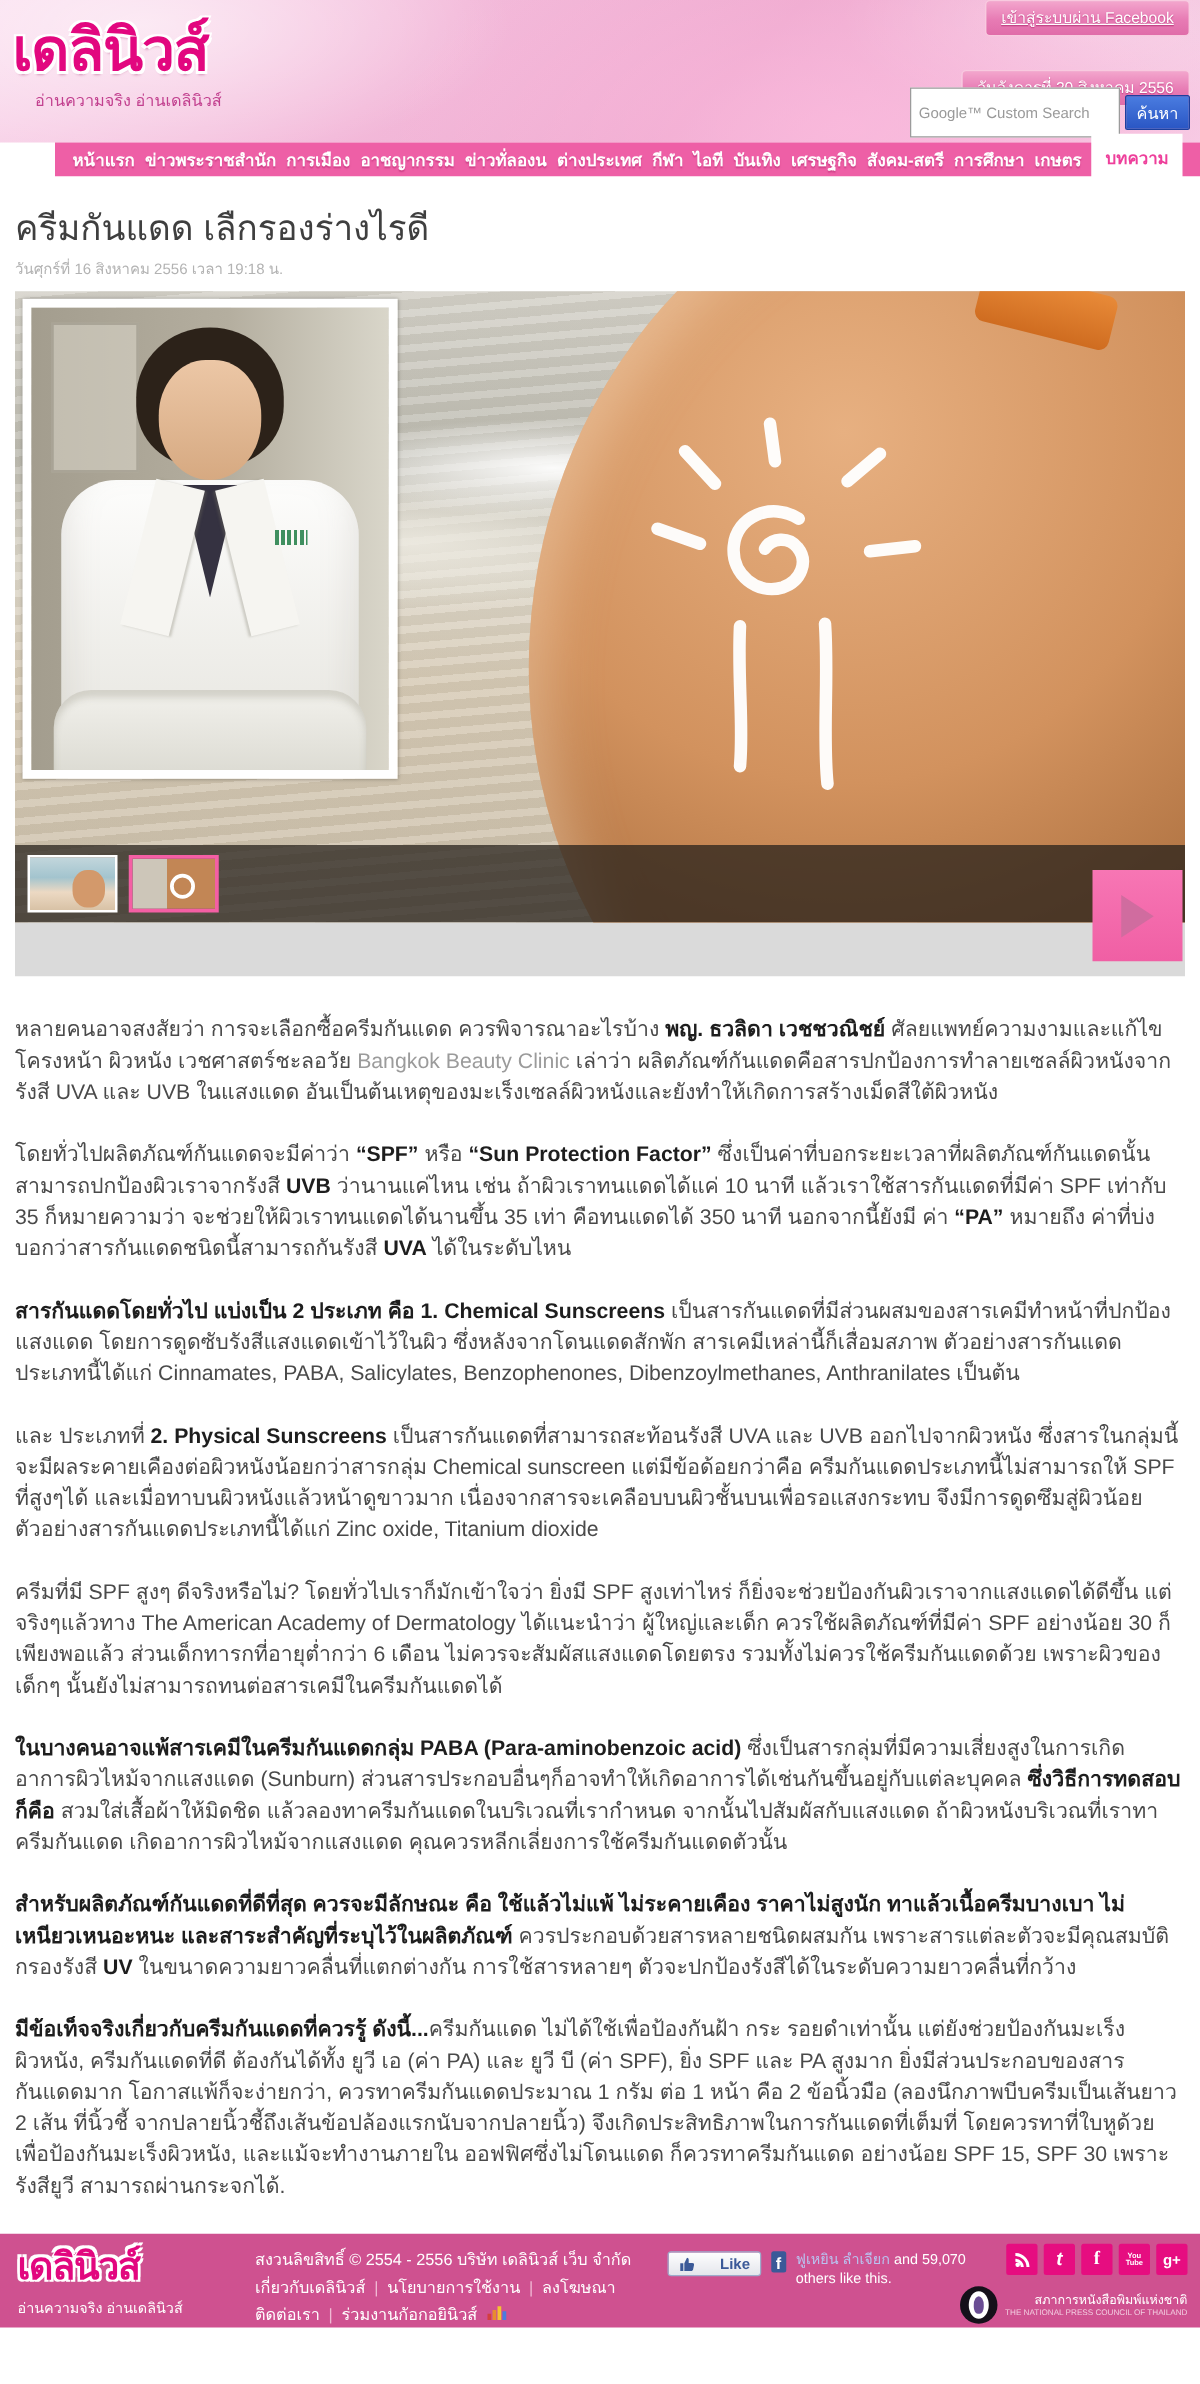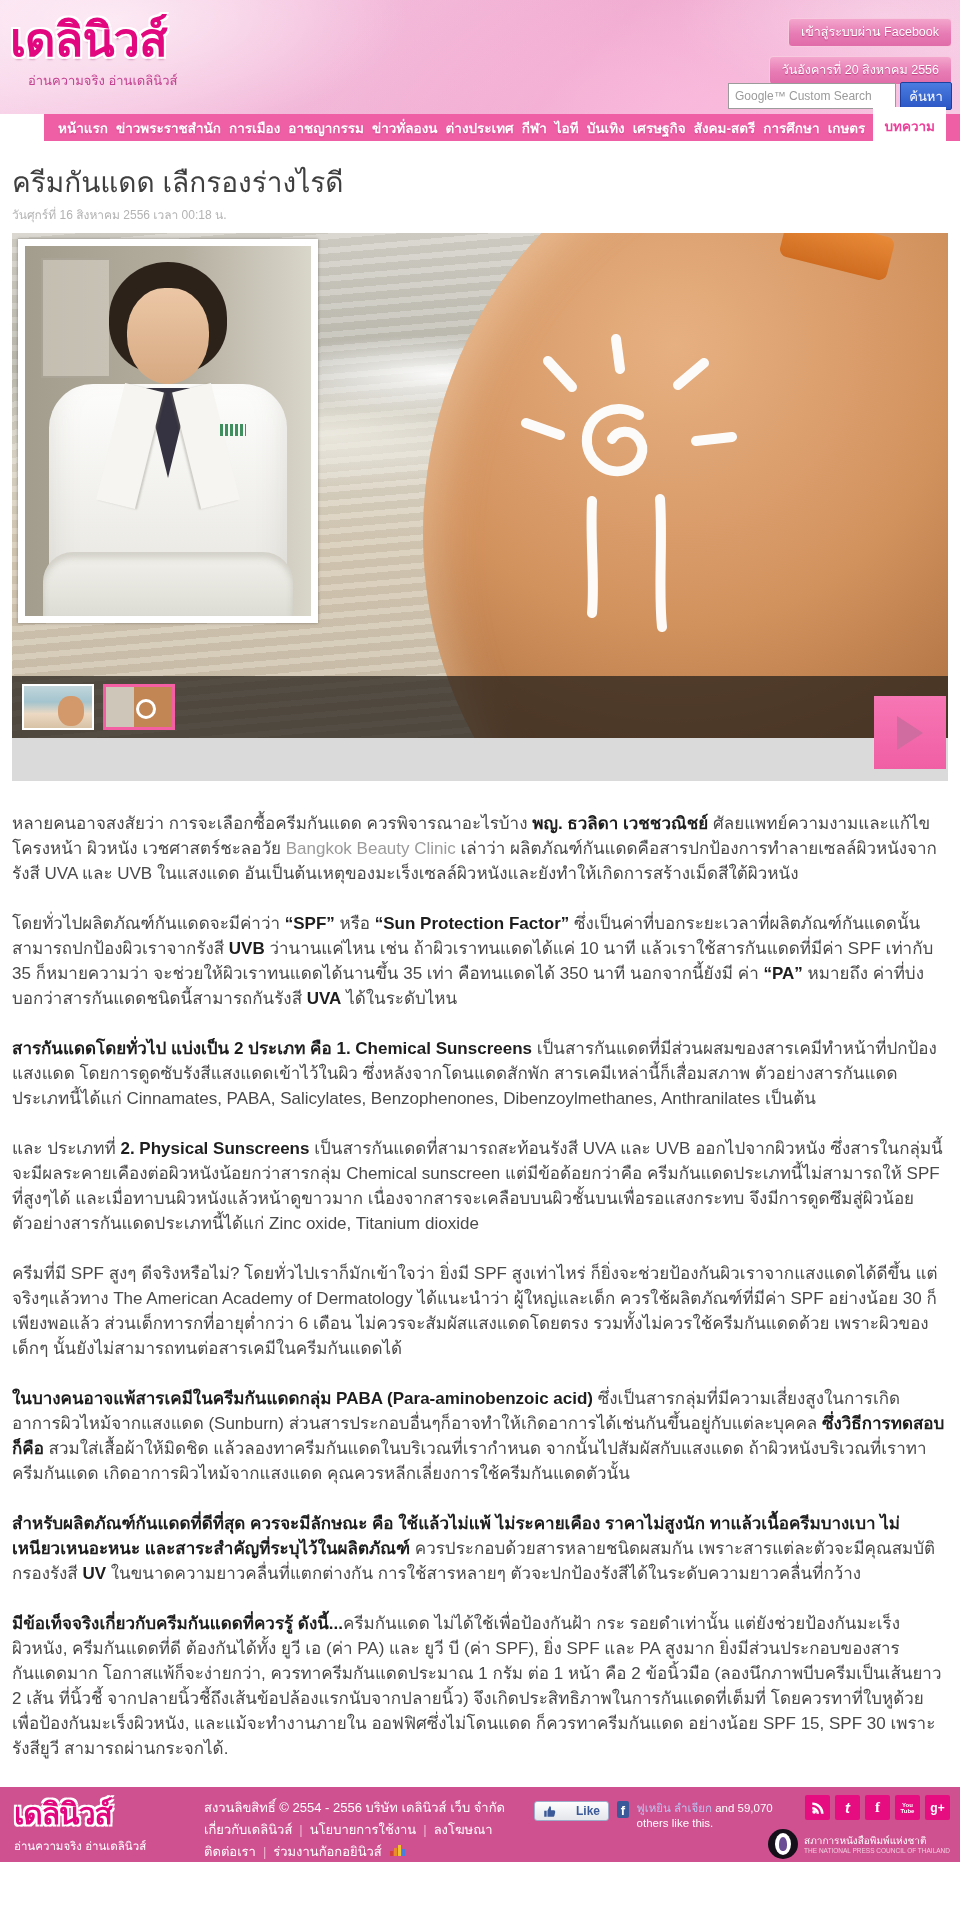--- a/index.html
+++ b/index.html
@@ -26,25 +26,25 @@
     font-size:47px; font-weight:bold; color:#e2077f; letter-spacing:-1px; line-height:56px;
     text-shadow:-2px -2px 0 #fff, 2px -2px 0 #fff, -2px 2px 0 #fff, 2px 2px 0 #fff, 0 3px 2px rgba(150,20,90,.35);
   }
   .logo-tagline { font-size:13px; color:#c2408f; margin:2px 0 0 18px; }
   .pill {
     position:absolute; right:8px; padding:3px 12px 4px; border-radius:4px;
     background:linear-gradient(180deg,#f3a6cd 0%,#e77bb4 55%,#e06ca9 100%);
     border:1px solid #f8cadf; color:#fff; font-size:12.5px;
     text-shadow:0 1px 1px rgba(170,30,105,.65);
   }
-  .pill-login { top:18px; cursor:pointer; }
+  .pill-login { top:0; cursor:pointer;text-decoration:underline; }
   .pill-date { top:56px; }
   .search-row { position:absolute; right:8px; bottom:4px; display:flex; align-items:center; }
   .search-input {
-    width:168px; height:26px; border:1px solid #9b9b9b; background:#fff;
+    width:168px; height:40px; border:1px solid #9b9b9b; background:#fff;
     font-size:12px; padding:0 6px; color:#444;
   }
   .search-input::placeholder { color:#9a9a9a; }
   .search-btn {
     width:52px; height:28px; margin-left:4px; cursor:pointer;
     background:linear-gradient(180deg,#4a7ce0 0%,#2a56c4 100%);
     border:1px solid #1d3f9d; border-radius:2px; color:#fff; font-size:13px;
   }
 
   
@@ -170,21 +170,21 @@
     display:flex; align-items:center; justify-content:center; font-weight:bold;
   }
   .soc-tw { font-size:15px; font-style:italic; }
   .soc-fb { font-size:15px; font-family:"Liberation Serif",serif; }
   .soc-yt { font-size:6px; line-height:6px; text-align:center; white-space:pre-line; }
   .soc-gp { font-size:12px; }
   .press { display:flex; align-items:center; gap:6px; margin-top:9px; justify-content:flex-end; }
   .press-logo { width:30px; height:30px; border-radius:50%; background:#15101a; position:relative; }
   .press-logo::before { content:""; position:absolute; left:7px; top:4px; width:16px; height:22px; background:#fff; border-radius:50%; }
   .press-logo::after { content:""; position:absolute; left:11px; top:8px; width:8px; height:14px; background:#6a4d94; border-radius:50% 50% 40% 40%; }
-  .press-text { text-align:left; }
+  .press-text { text-align:right; }
   .press-th { font-size:10px; line-height:12px; color:#fff; }
   .press-en { font-size:6.5px; color:#f2cde0; }
 </style>
 </head>
 <body>
 
 <div class="page">
 
   <header class="header">
     <div class="logo">
@@ -211,21 +211,21 @@
     <span class="nav-item">บันเทิง</span>
     <span class="nav-item">เศรษฐกิจ</span>
     <span class="nav-item">สังคม-สตรี</span>
     <span class="nav-item">การศึกษา</span>
     <span class="nav-item">เกษตร</span>
     <span class="nav-item active">บทความ</span>
   </nav>
 
   <main class="content">
     <h1 class="article-title">ครีมกันแดด เลืกรองร่างไรดี</h1>
-    <div class="pub-date">วันศุกร์ที่ 16 สิงหาคม 2556 เวลา 00:18 น.</div>
+    <div class="pub-date">วันศุกร์ที่ 16 สิงหาคม 2556 เวลา 19:18 น.</div>
 
     <div class="media-block">
       <div class="photo">
         <div class="skin-round"></div>
         <div class="bikini-strap"></div>
         <svg class="sun-drawing" viewBox="0 0 235 305">
           <g fill="none" stroke="#ffffff" stroke-width="10" stroke-linecap="round" opacity="0.96">
             <path d="M131 86 c-22 -14 -50 -2 -52 22 c-2 23 19 39 39 33 c15 -5 21 -21 12 -32 c-7 -9 -21 -8 -26 1"></path>
             <path d="M52 106 L18 94"></path>
             <path d="M64 58 L40 32"></path>

